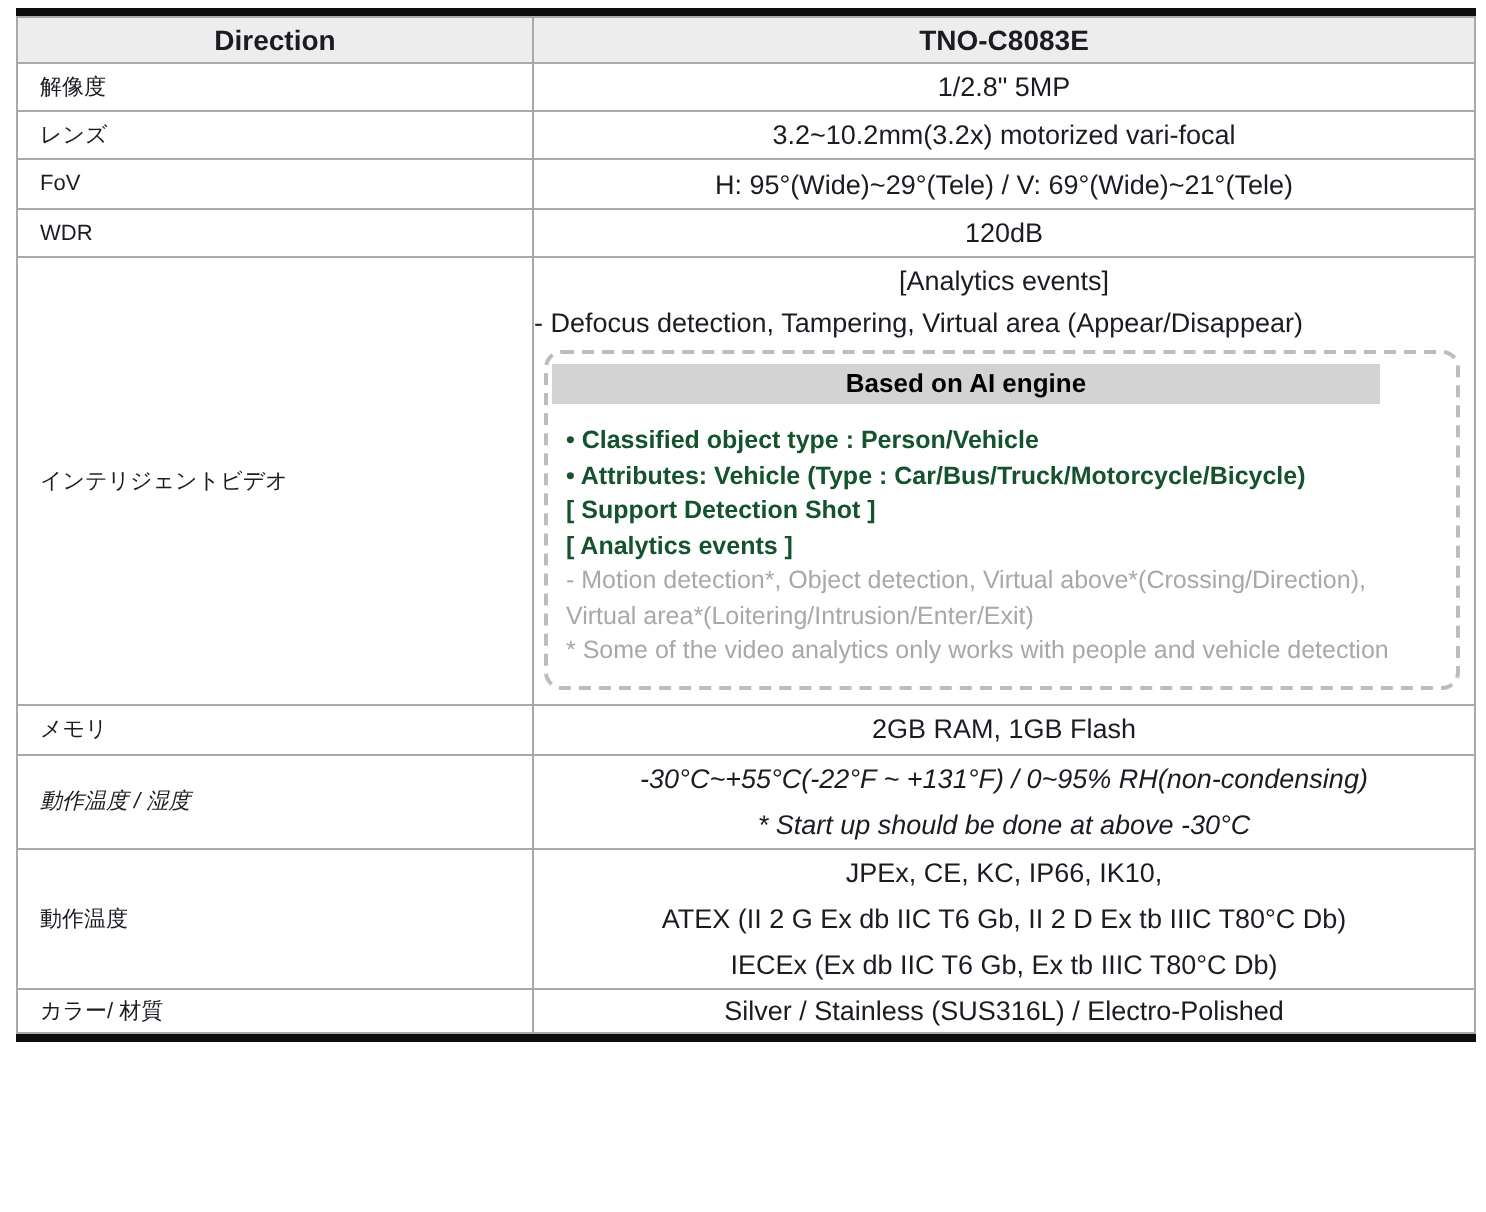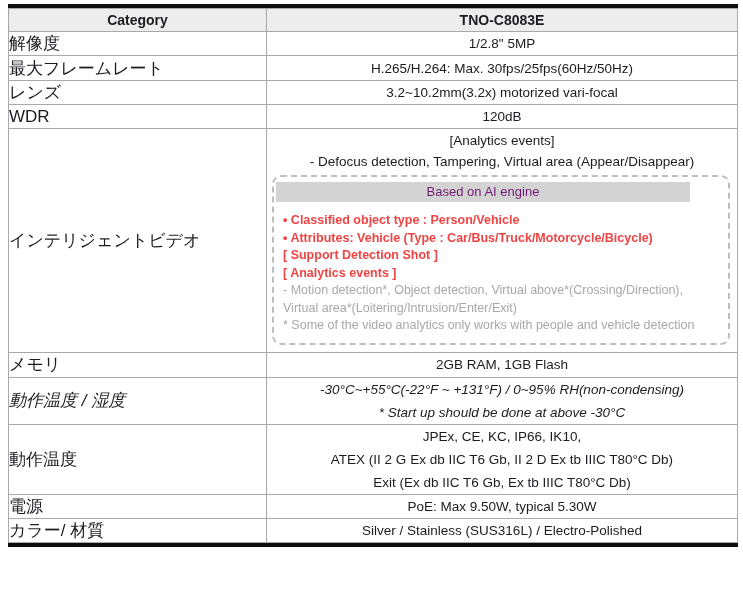--- a/index.html
+++ b/index.html
@@ -29,94 +29,95 @@
   }
   .spec th {
     background: #ededed;
     height: 22px;
     font-weight: bold;
     text-align: center;
     font-size: 14px;
   }
   td.label {
     text-align: left;
-    font-size: 17px;
+    padding-left: 11px;
+    font-size: 11px;
     vertical-align: middle;
   }
   td.value {
     text-align: center;
     vertical-align: middle;
   }
   tr.h22 { height: 22px; }
   tr.h23 { height: 23px; }
   tr.h24 { height: 24px; }
   tr.h25 { height: 25px; }
   tr.h46 { height: 46px; font-style: italic; }
   tr.h69 { height: 69px; }
   tr.hvideo { height: 215px; }
   td.vtop { vertical-align: top; margin-left: 44px; }
   .mline { line-height: 23px; }
   .vc-line1 { height: 23px; line-height: 24px; text-align: center; }
-  .vc-line2 { height: 21px; line-height: 20px; text-align: center; white-space: nowrap; }
+  .vc-line2 { height: 21px; line-height: 20px; text-align: left; white-space: nowrap; }
   .ai-box {
     margin: 2px 7px 7px 5px;
     border: 2px dashed #bdbdbd;
     border-radius: 9px;
     text-align: left;
   }
   .ai-title {
     background: #d3d3d3;
-    color: #701a75;
-    font-weight: normal;
+    color: #000000;
+    font-weight: bold;
     font-size: 13px;
     height: 20px;
     line-height: 20px;
     text-align: center;
     margin: 5px 38px 0 2px;
   }
   .ai-lines {
     padding: 10px 8px 8px 9px;
     font-size: 12.5px;
     line-height: 17.5px;
     color: #a8a8a8;
     white-space: nowrap;
   }
-  .ai-bold { font-weight: bold; color: #ef4444; }
+  .ai-bold { font-weight: bold; color: #14532d; }
 </style>
 </head>
 <body>
 
 <div class="spec-wrap">
   <table class="spec">
     <colgroup>
         <col class="c1">
         <col class="c2">
       </colgroup>
 
     <tbody>
         <tr class="h23">
-      <th>Category</th>
+      <th>Direction</th>
       <th>TNO-C8083E</th>
     </tr>
 
     <tr class="h24">
       <td class="label">解像度</td>
       <td class="value">1/2.8" 5MP</td>
     </tr>
 
-    <tr class="h25">
-      <td class="label">最大フレームレート</td>
-      <td class="value">H.265/H.264: Max. 30fps/25fps(60Hz/50Hz)</td>
-    </tr>
 
     <tr class="h24">
       <td class="label">レンズ</td>
       <td class="value">3.2~10.2mm(3.2x) motorized vari-focal</td>
     </tr>
 
+    <tr class="h25">
+      <td class="label">FoV</td>
+      <td class="value">H: 95°(Wide)~29°(Tele) / V: 69°(Wide)~21°(Tele)</td>
+    </tr>
 
     <tr class="h24">
       <td class="label">WDR</td>
       <td class="value">120dB</td>
     </tr>
 
     <tr class="hvideo">
       <td class="label">インテリジェントビデオ</td>
       <td class="value vtop">
         <div class="vc-line1">[Analytics events]</div>
@@ -148,28 +149,24 @@
         <div class="mline">-30°C~+55°C(-22°F ~ +131°F) / 0~95% RH(non-condensing)</div>
         <div class="mline">* Start up should be done at above -30°C</div>
       </td>
     </tr>
 
     <tr class="h69">
       <td class="label">動作温度</td>
       <td class="value">
         <div class="mline">JPEx, CE, KC, IP66, IK10,</div>
         <div class="mline">ATEX (II 2 G Ex db IIC T6 Gb, II 2 D Ex tb IIIC T80°C Db)</div>
-        <div class="mline">Exit (Ex db IIC T6 Gb, Ex tb IIIC T80°C Db)</div>
+        <div class="mline">IECEx (Ex db IIC T6 Gb, Ex tb IIIC T80°C Db)</div>
       </td>
     </tr>
 
-    <tr class="h23">
-      <td class="label">電源</td>
-      <td class="value">PoE: Max 9.50W, typical 5.30W</td>
-    </tr>
 
 
     <tr class="h22">
       <td class="label">カラー/ 材質</td>
       <td class="value">Silver / Stainless (SUS316L) / Electro-Polished</td>
     </tr>
 
   </tbody>
     </table>
 </div>

